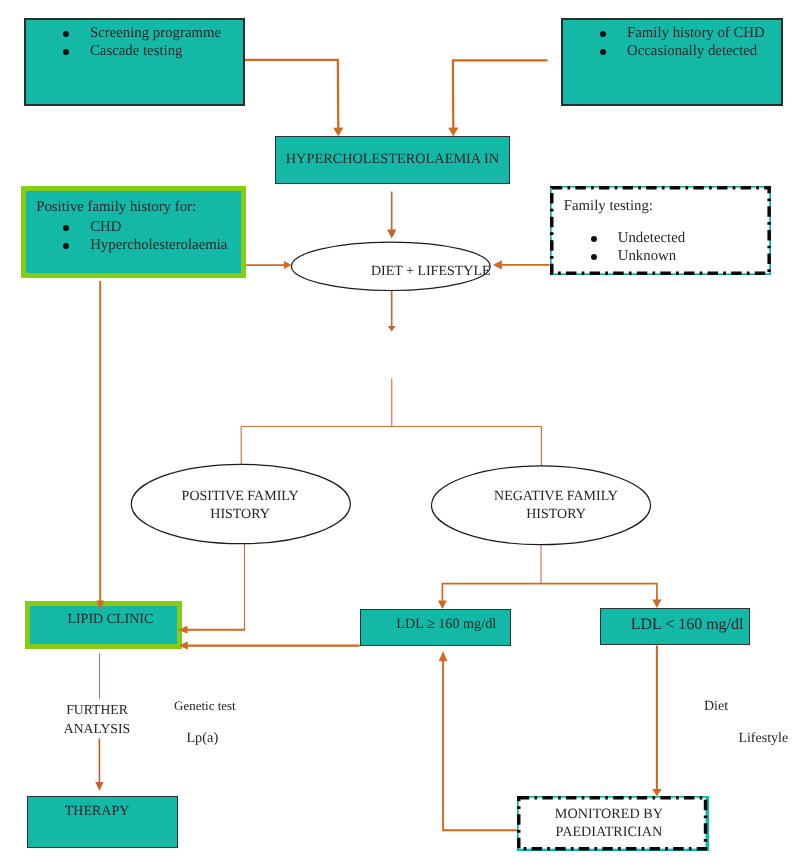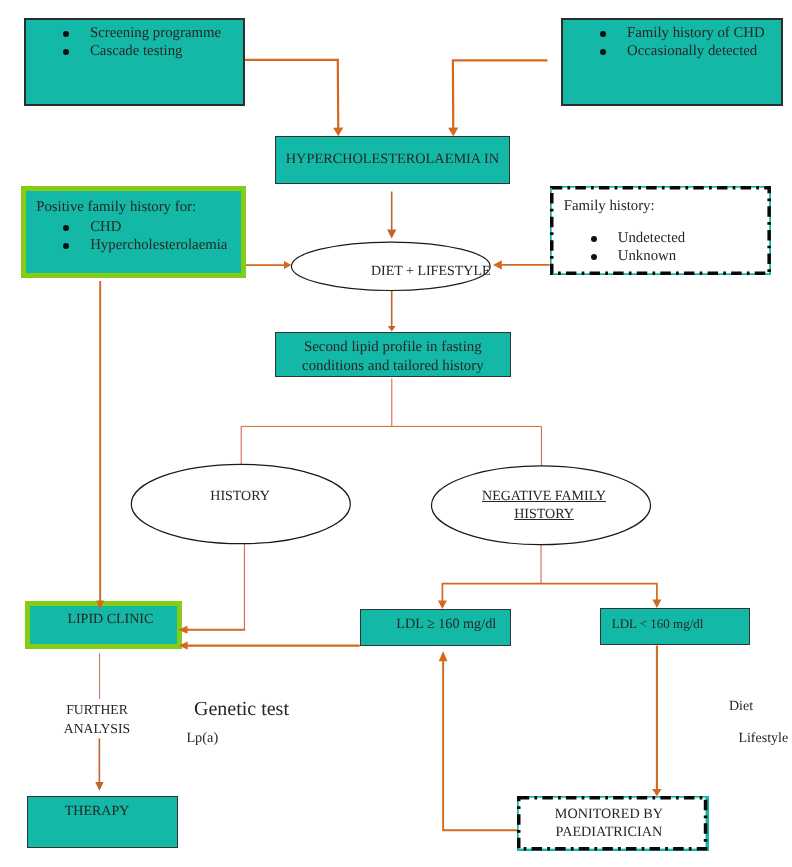--- a/index.html
+++ b/index.html
@@ -95,61 +95,56 @@
     <ul class="bul" style="position:absolute;left:64px;top:28px;">
       <li>CHD</li>
       <li>Hypercholesterolaemia</li>
     </ul>
   </div>
 
   <div class="box" style="left:549.75px;top:186.25px;width:221px;height:89px;">
     <svg class="dashbox" viewBox="0 0 221 89" width="221" height="89">
       <rect x="1.75" y="1.75" width="217.4" height="85.5" fill="#fff" stroke="#090909" stroke-width="3.5" stroke-dasharray="10.5 5.2 2.7 5.2"></rect>
     </svg>
-    <div class="hd" style="position:absolute;left:14px;top:11.5px;">Family history:</div>
+    <div class="hd" style="position:absolute;left:14px;top:11.5px;">Family testing:</div>
     <ul class="bul" style="position:absolute;left:68px;top:43.5px;">
       <li>Undetected</li>
       <li>Unknown</li>
     </ul>
   </div>
 
   <svg class="layer" viewBox="0 0 792 867">
     <ellipse cx="390.8" cy="266.3" rx="99.4" ry="24.2" fill="#fff" stroke="#1a1a1a" stroke-width="1.2"></ellipse>
     <ellipse cx="240.8" cy="504" rx="109.5" ry="39.7" fill="#fff" stroke="#1a1a1a" stroke-width="1.2"></ellipse>
     <ellipse cx="541" cy="505.3" rx="109.5" ry="39.4" fill="#fff" stroke="#1a1a1a" stroke-width="1.2"></ellipse>
   </svg>
 
   <div class="txt center-t" style="left:291.5px;top:265px;width:199px;">DIET +  LIFESTYLE</div>
 
-  <div class="box b-hair center" style="left:275px;top:332px;width:235.7px;height:45.1px;">
-    <div class="ctr-lc" style="margin-top:4px;">
-      <div>Second lipid profile in fasting</div>
-      <div>conditions and tailored history</div>
-    </div>
-  </div>
 
   <div class="txt ctr2" style="left:140.1px;top:487.5px;width:200px;">
+    <div>POSITIVE FAMILY</div>
     <div>HISTORY</div>
   </div>
 
-  <div class="txt ctr2" style="left:444px;top:487.5px;width:200px;text-decoration:underline;">
+  <div class="txt ctr2" style="left:456px;top:487.5px;width:200px;">
     <div>NEGATIVE FAMILY</div>
     <div>HISTORY</div>
   </div>
 
   <div class="box b-thick5" style="left:25.4px;top:600.7px;width:156.2px;height:47.9px;">
     <div class="txt" style="left:37px;top:7px;width:76px;text-align:center;font-size:14px;">LIPID CLINIC</div>
   </div>
 
   <div class="box b-hair" style="left:359.85px;top:608.55px;width:150.8px;height:37.5px;">
     <div class="txt" style="left:10px;top:7px;width:150.8px;text-align:center;font-size:14.2px;">LDL ≥ 160 mg/dl</div>
   </div>
 
   <div class="box b-hair" style="left:599.7px;top:608.1px;width:150.8px;height:37.4px;">
-    <div class="txt" style="left:11px;top:7.5px;width:150.8px;font-size:13px;">LDL &lt; 160 mg/dl</div>
+    <div class="txt" style="left:11px;top:7.5px;width:150.8px;text-align:center;font-size:16px;">LDL &lt; 160 mg/dl</div>
   </div>
 
   <div class="box b-hair" style="left:27.2px;top:796.4px;width:150.7px;height:51.8px;padding-left:28px;">
     <div class="txt" style="left:36.6px;top:7.5px;font-size:14px;">THERAPY</div>
   </div>
 
   <div class="box" style="left:516.9px;top:795.55px;width:192px;height:55px;">
     <svg class="dashbox" viewBox="0 0 192 55" width="192" height="55">
       <rect x="1.75" y="1.75" width="186.8" height="50.9" fill="#fff" stroke="#090909" stroke-width="3.5" stroke-dasharray="10.5 5.2 2.7 5.2"></rect>
     </svg>
@@ -157,18 +152,18 @@
       <div>MONITORED BY</div>
       <div>PAEDIATRICIAN</div>
     </div>
   </div>
 
   <div class="txt" style="left:62px;top:699.7px;width:70px;text-align:center;font-size:13.7px;line-height:19.3px;">
     <div>FURTHER</div>
     <div>ANALYSIS</div>
   </div>
 
-  <div class="txt" style="left:194px;top:699.2px;font-size:20px;">Genetic test</div>
+  <div class="txt" style="left:174px;top:699.2px;font-size:13px;">Genetic test</div>
   <div class="txt" style="left:186.4px;top:730.7px;font-size:14.3px;">Lp(a)</div>
-  <div class="txt" style="left:729px;top:699.6px;font-size:14px;">Diet</div>
+  <div class="txt" style="left:704px;top:699.6px;font-size:14px;">Diet</div>
   <div class="txt" style="left:706.4px;top:732px;font-size:14px;margin-left:32px;">Lifestyle</div>
 
 </div>
 
 </body></html>

